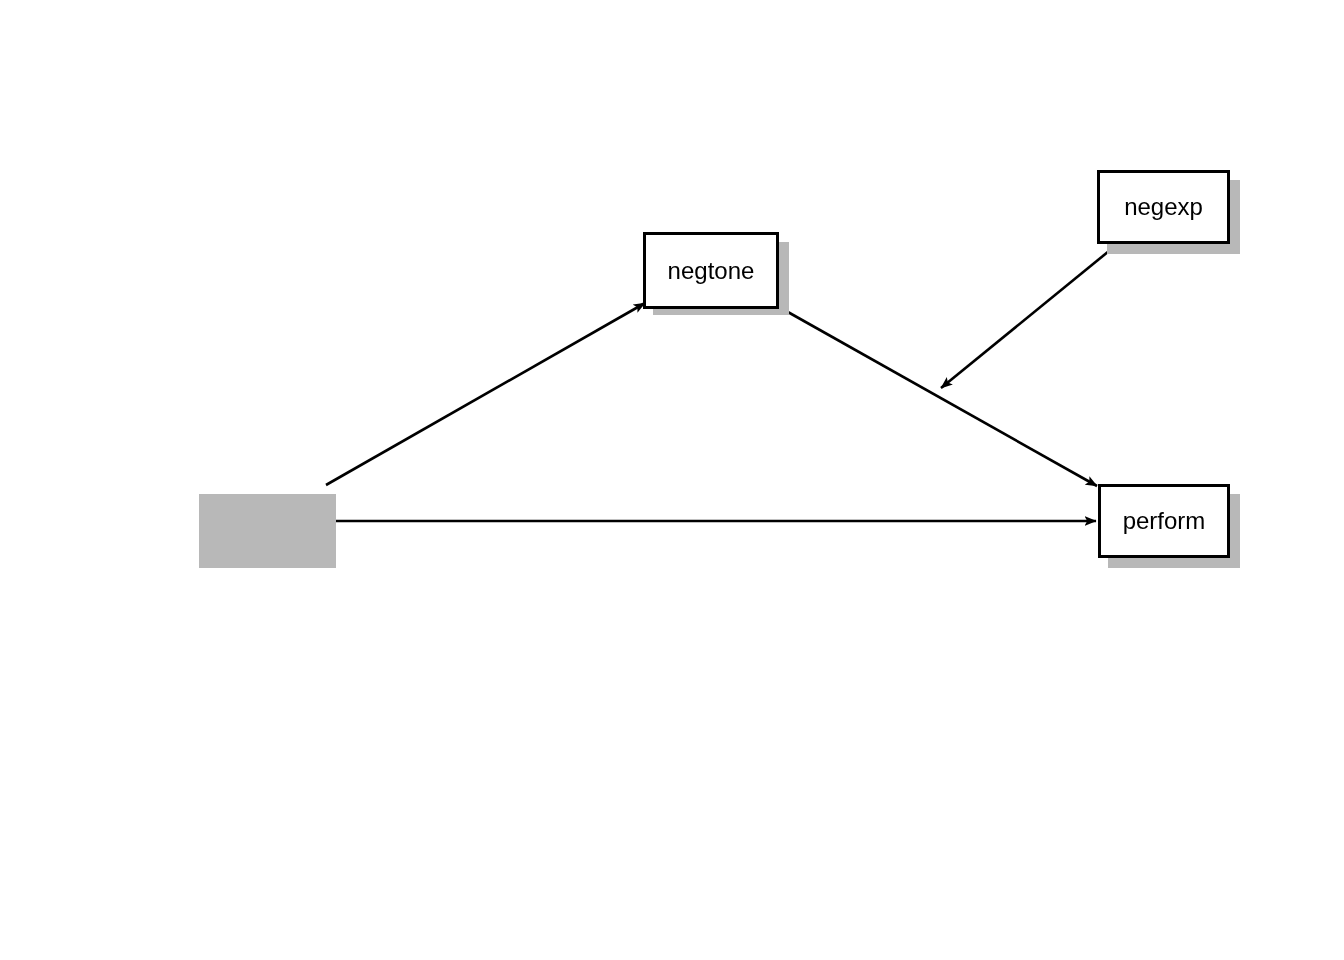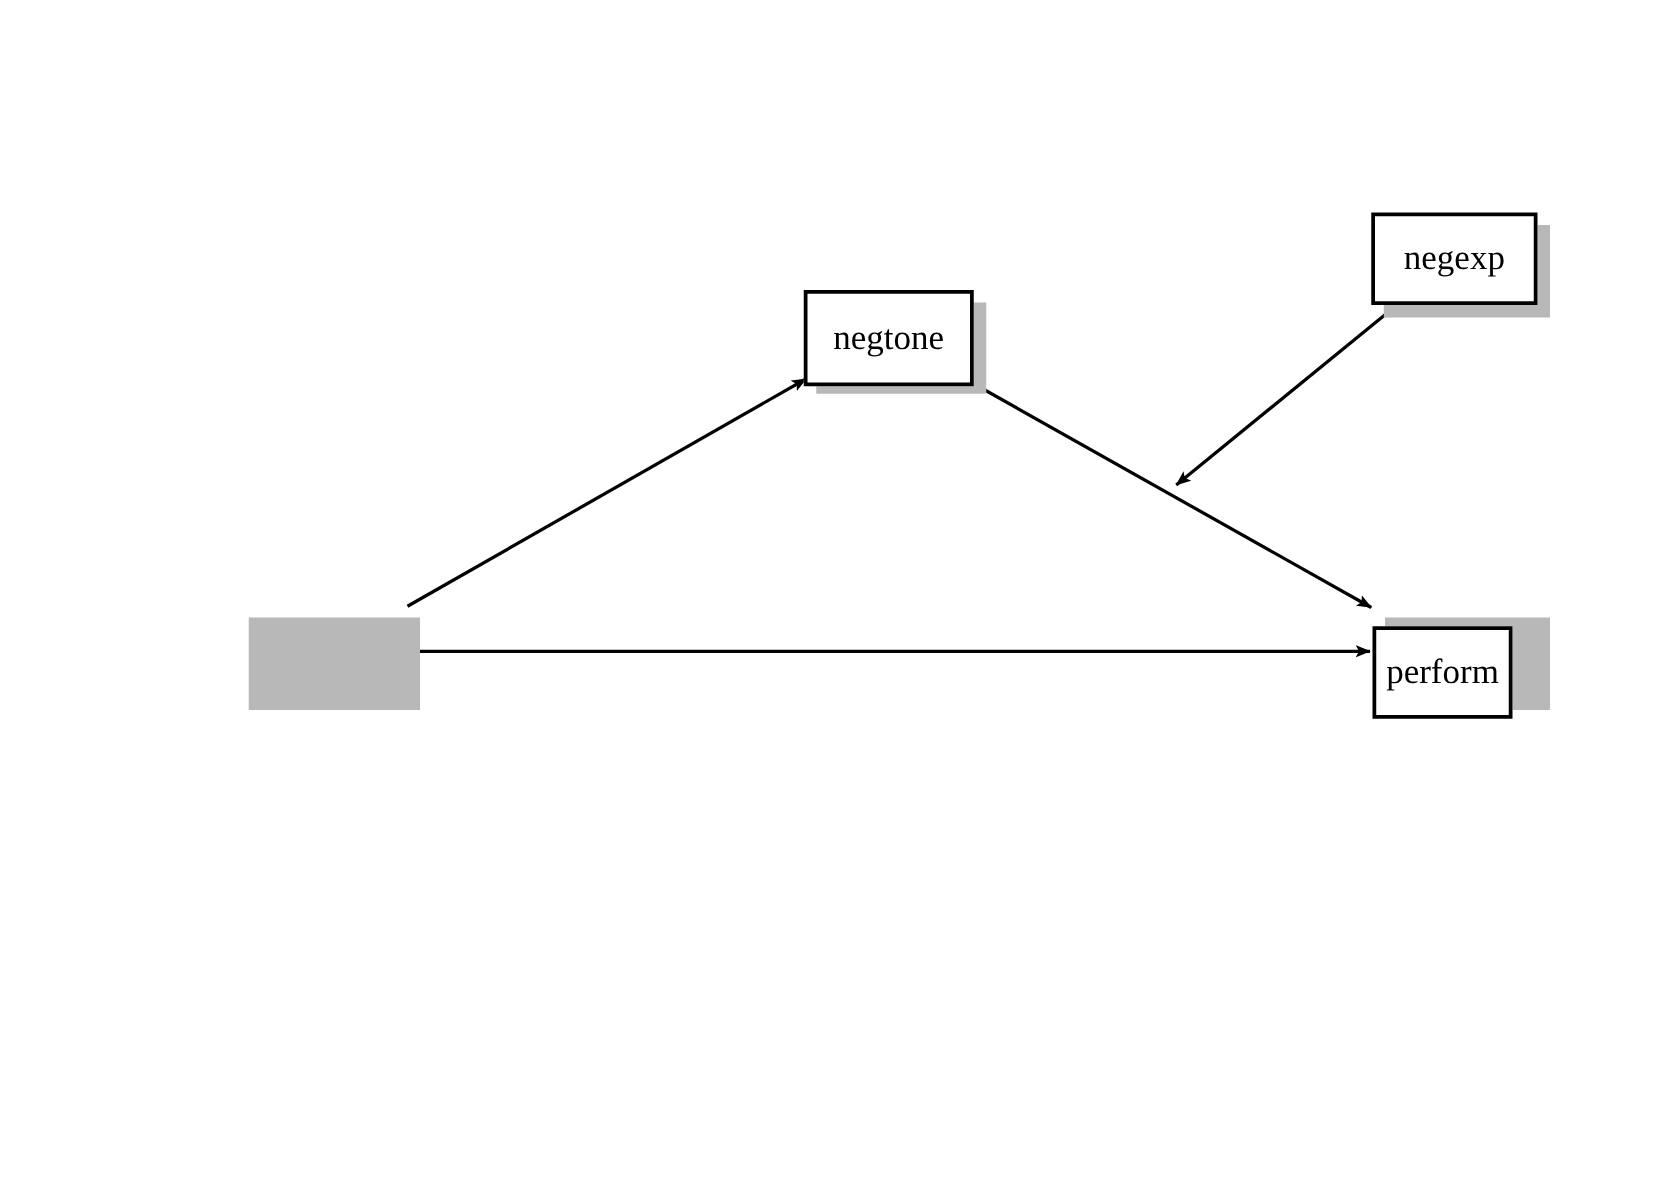--- a/index.html
+++ b/index.html
@@ -36,22 +36,22 @@
     align-items: center;
     justify-content: center;
     z-index: 3;
   }
   .node-shadow {
     position: absolute;
     background: #b8b8b8;
     z-index: 1;
   }
   .node-label {
-    font-family: Liberation Serif, serif;
-    font-size: 28px;
+    font-family: Liberation Sans, sans-serif;
+    font-size: 24px;
     line-height: 1;
     color: #000000;
     white-space: nowrap;
     letter-spacing: 0px;
   }
 </style>
 </head>
 <body>
 
 <div id="canvas">
@@ -77,17 +77,17 @@
   </div>
 
   <div class="node-shadow" style="left: 653px; top: 242px; width: 136px; height: 73px; background: rgb(184, 184, 184);"></div>
   <div class="node" style="left: 643px; top: 232px; width: 136px; height: 77px;">
     <span class="node-label">negtone</span>
   </div>
 
   <div class="node-shadow" style="left: 199px; top: 494px; width: 137px; height: 74px; background: rgb(184, 184, 184);"></div>
 
   <div class="node-shadow" style="left: 1108px; top: 494px; width: 132px; height: 74px; background: rgb(184, 184, 184);"></div>
-  <div class="node" style="left: 1098px; top: 484px; width: 112px; height: 74px; margin-top: 17px;">
+  <div class="node" style="left: 1098px; top: 484px; width: 132px; height: 74px;">
     <span class="node-label">perform</span>
   </div>
 
 </div>
 
 </body></html>

